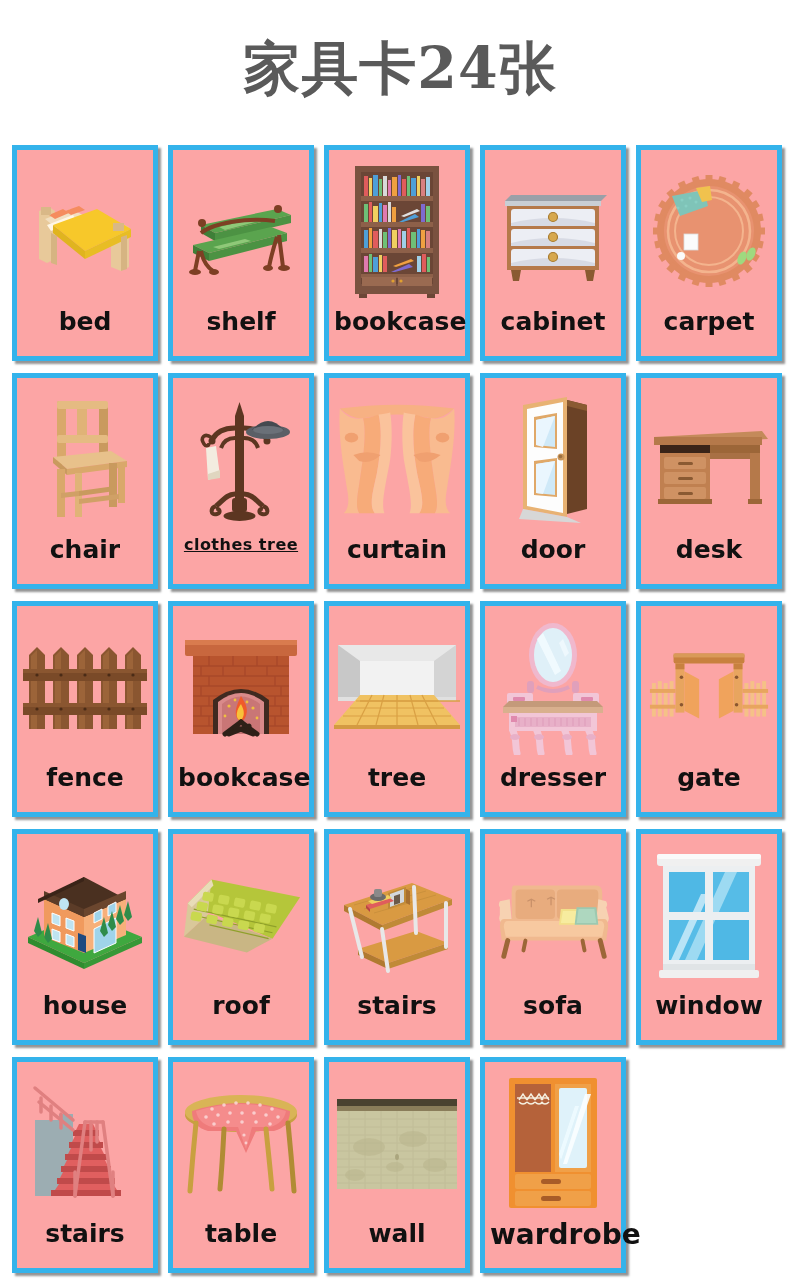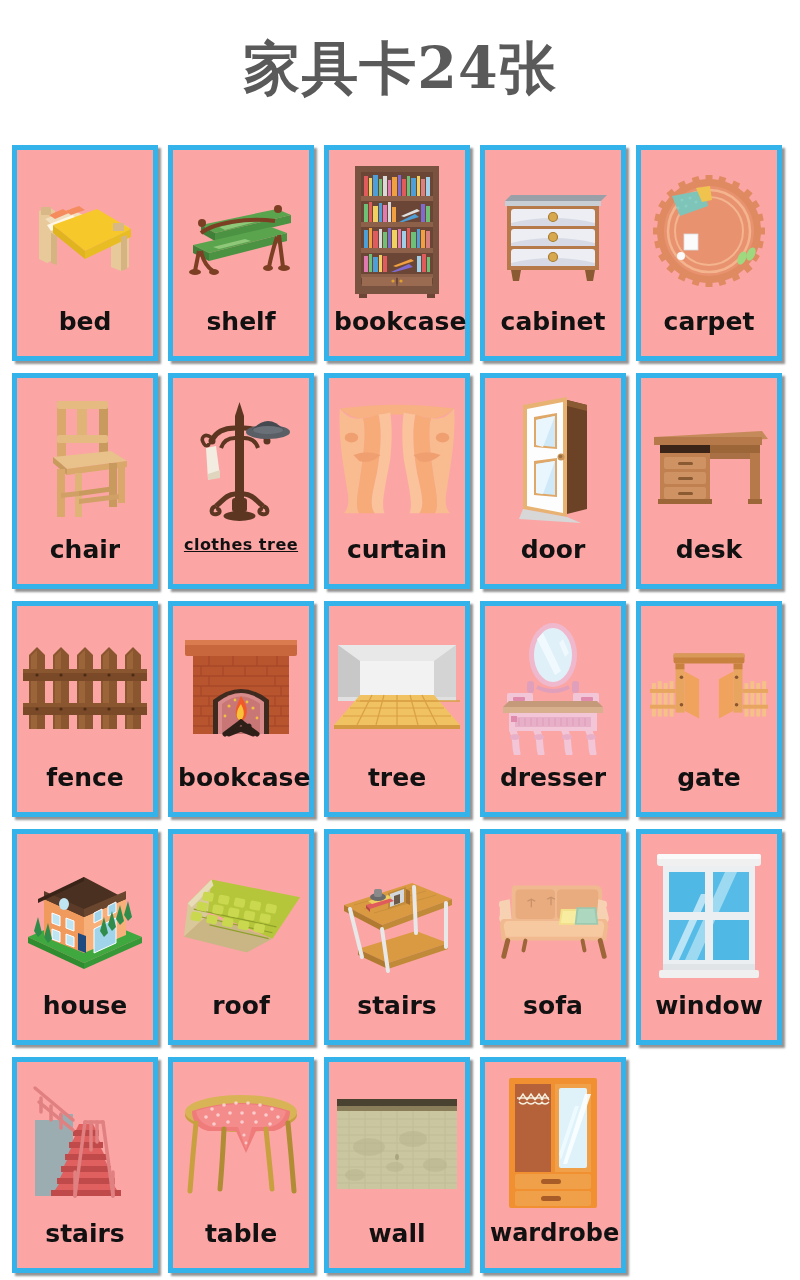--- a/index.html
+++ b/index.html
@@ -61,21 +61,21 @@
     font-family: "DejaVu Sans", sans-serif;
     font-weight: bold;
     font-size: 25px;
     color: #111111;
     line-height: 1;
     margin-top: 2px;
     white-space: nowrap;
     user-select: none;
   }
   .label.sm { font-size: 16px; letter-spacing: .5px; text-decoration: underline; }
-  .label.md { font-size: 24px; }
+  .label.md { font-size: 28px; }
 </style>
 </head>
 <body>
 
 <div class="page">
 
   <div class="title">家具卡24张</div>
 
   <div class="grid">
 

